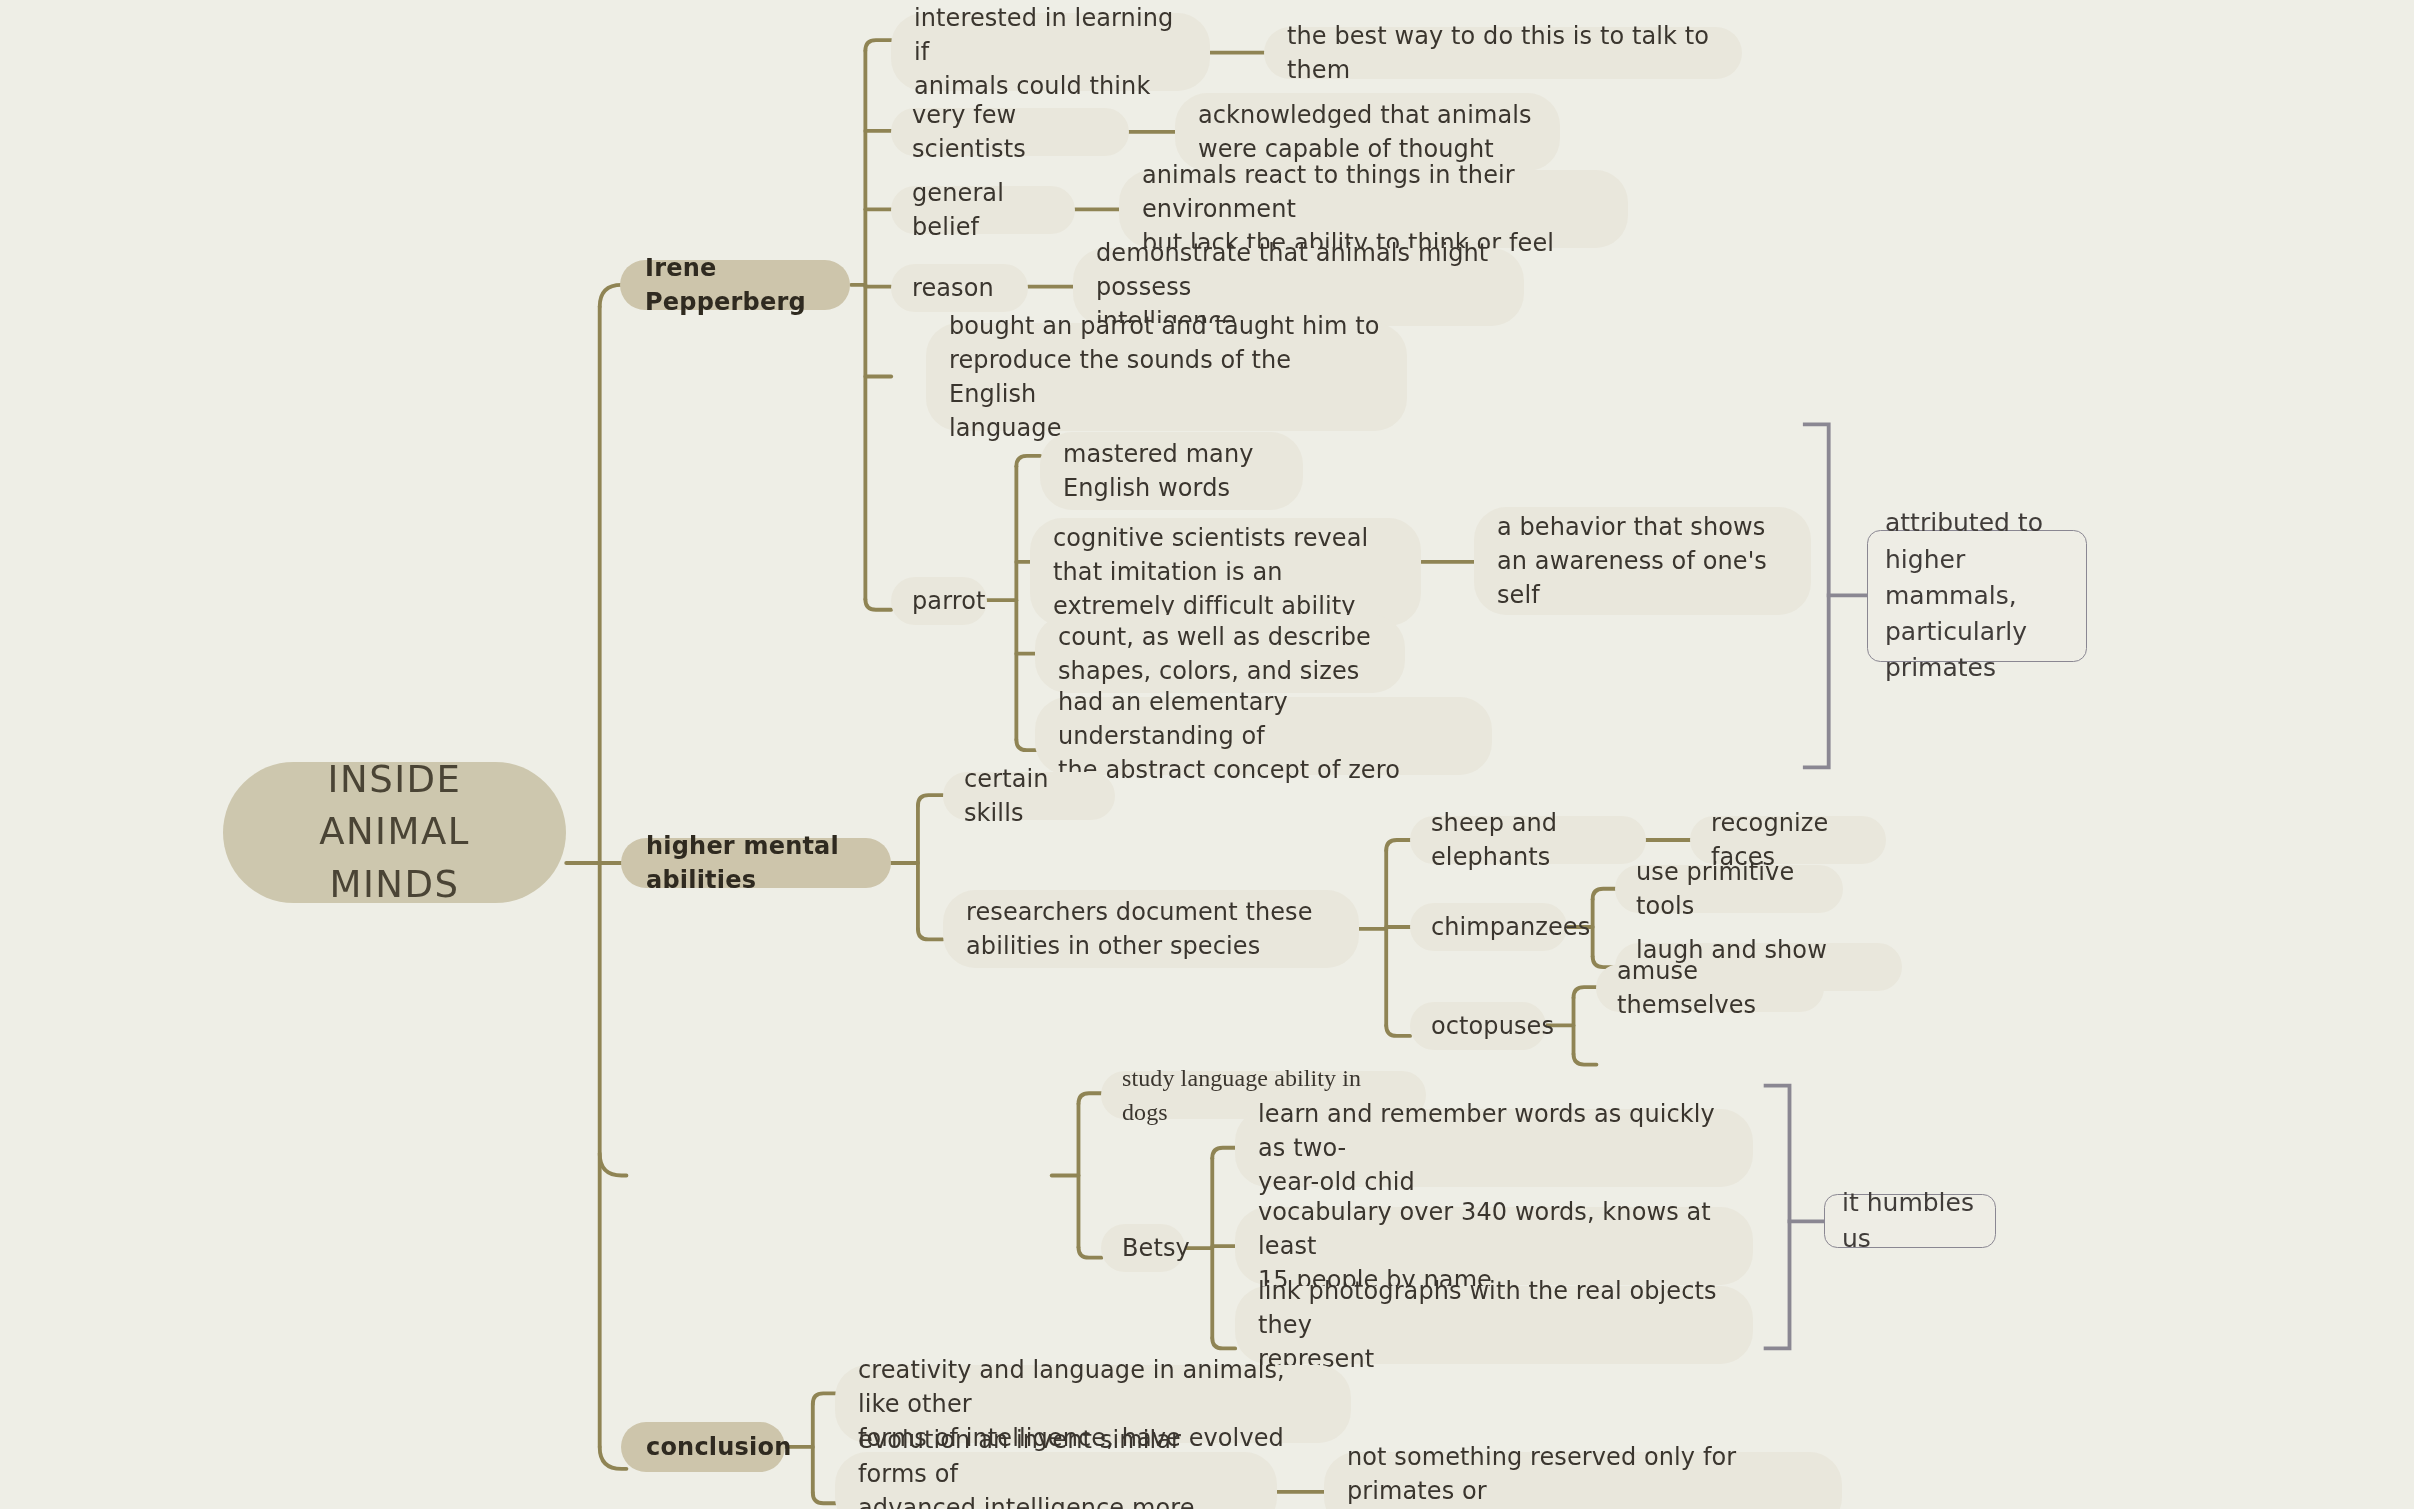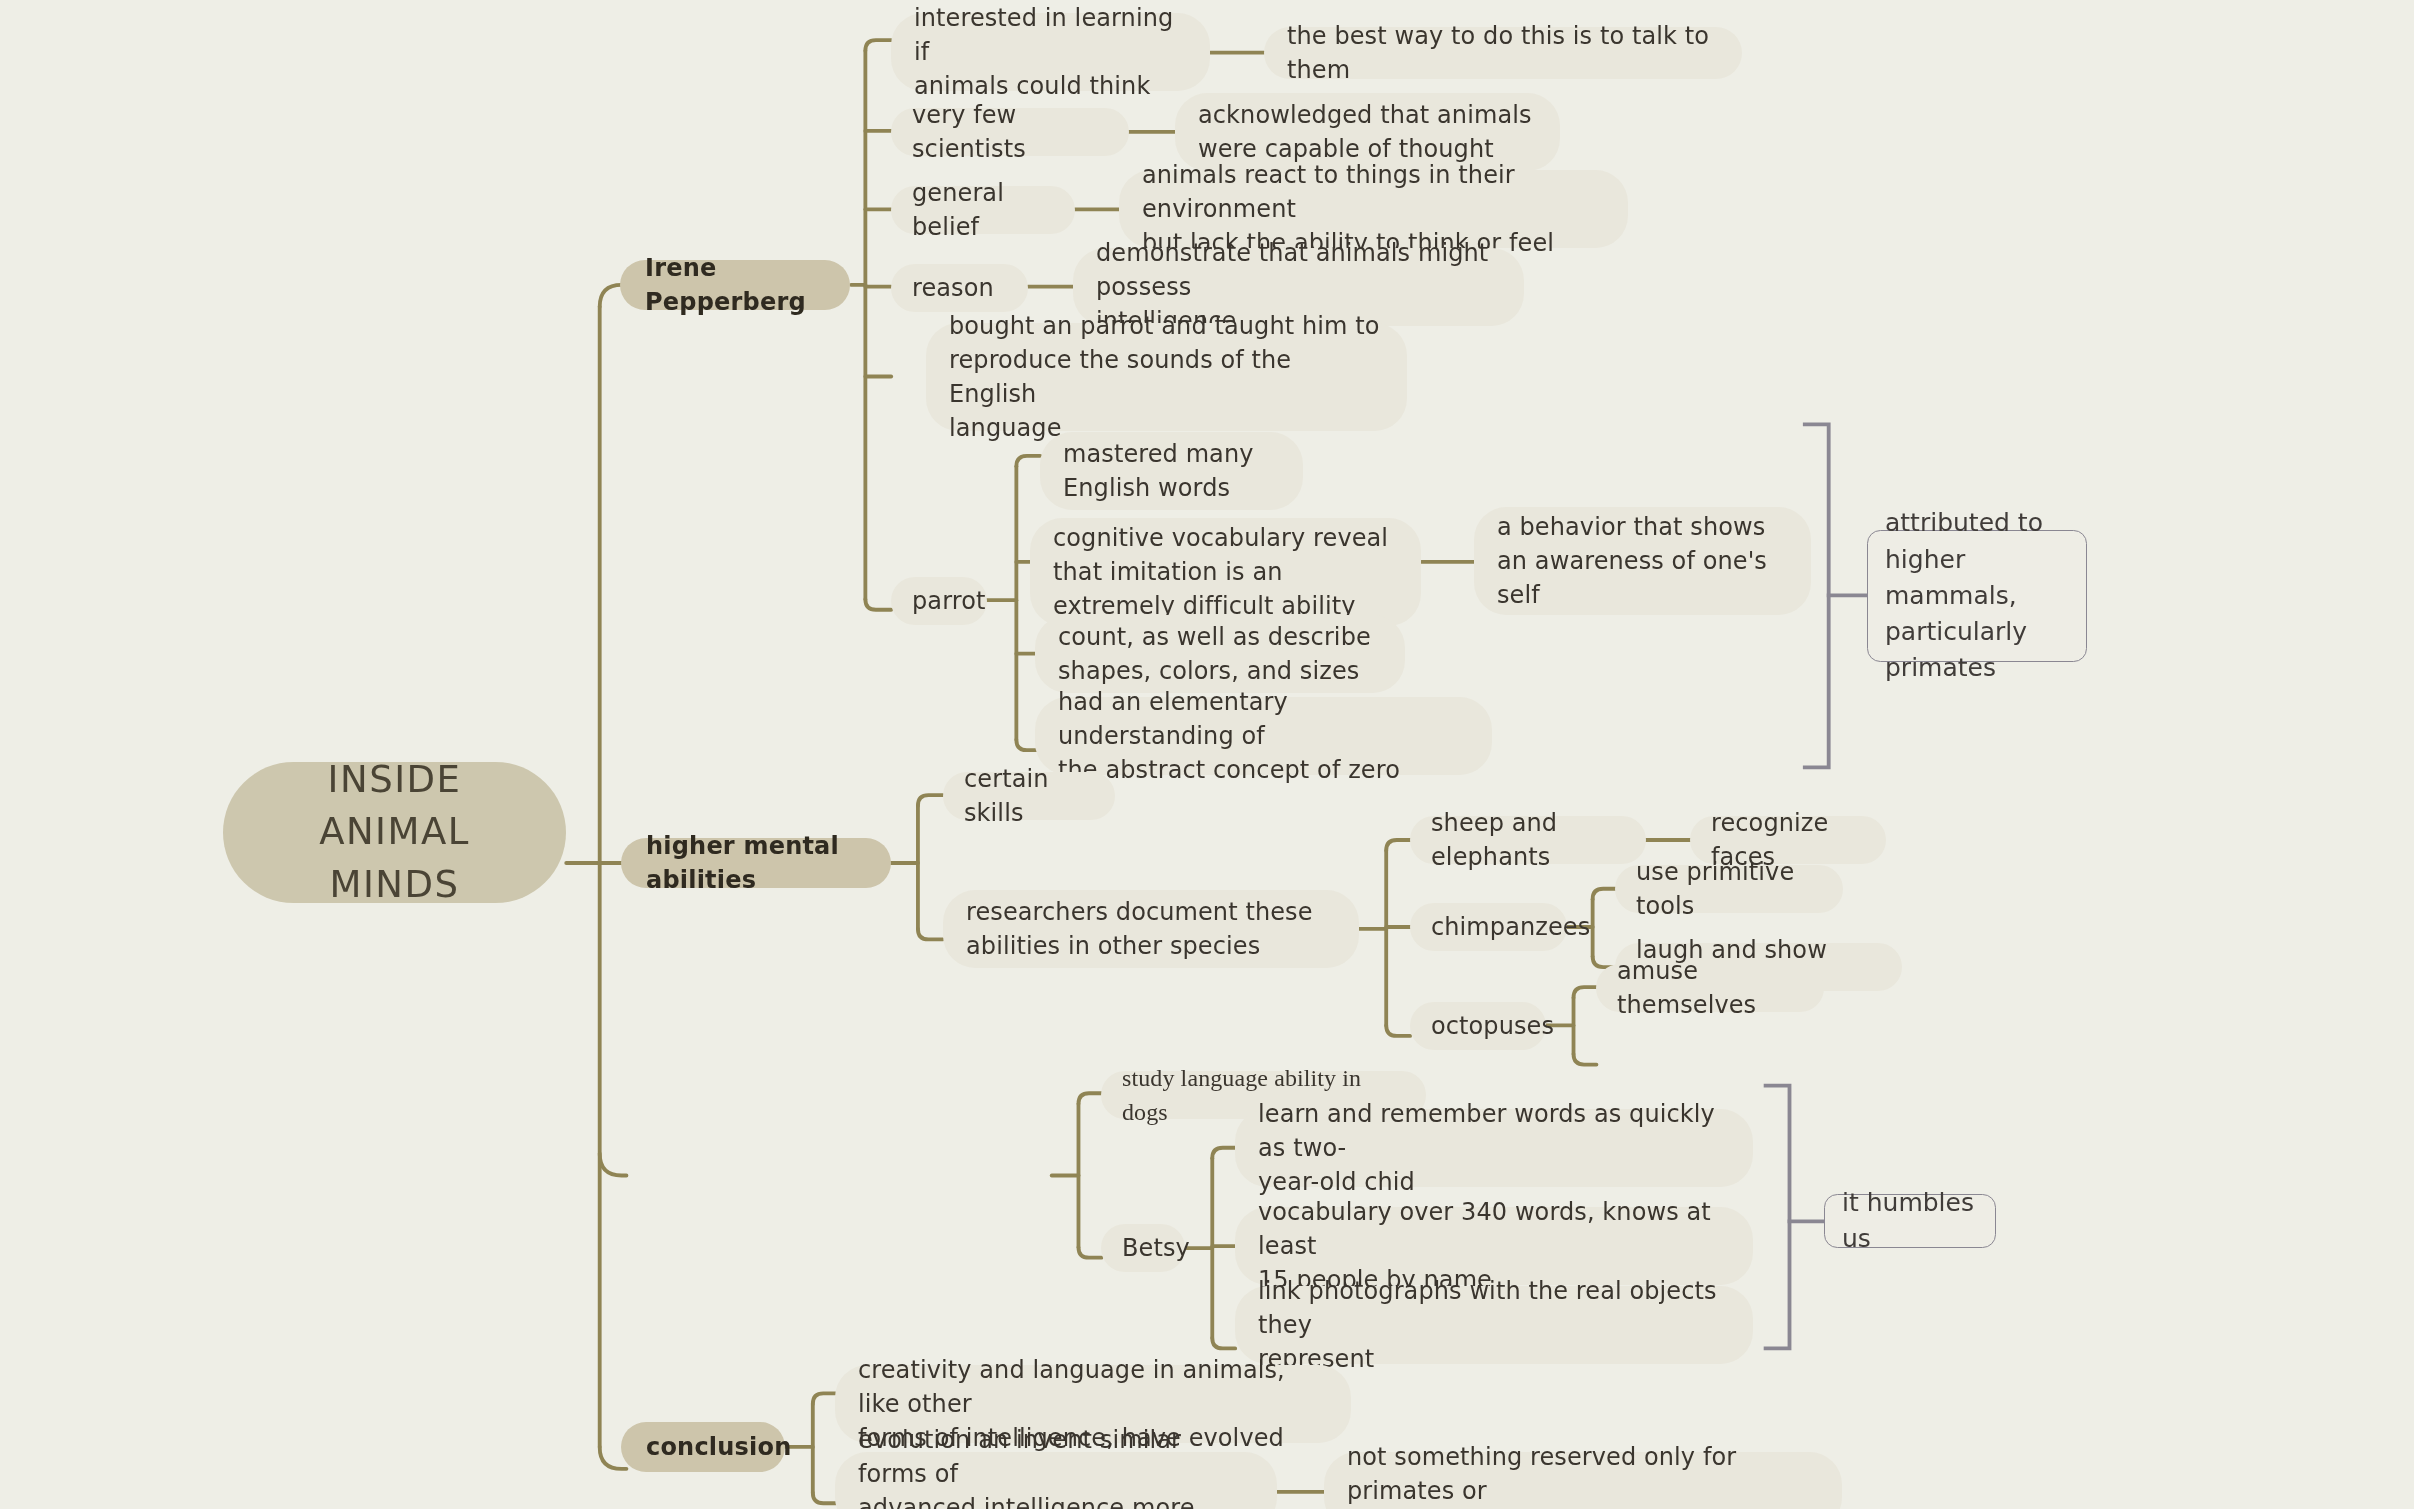--- a/index.html
+++ b/index.html
@@ -226,21 +226,21 @@
   <div class="node lvl2 tight" style="left:891px;top:577px;width:96px;height:48px;">
     <span>parrot</span>
   </div>
 
   <div class="node lvl2" style="left:1040px;top:432px;width:263px;height:78px;">
     <span>mastered many
 English words</span>
   </div>
 
   <div class="node lvl2" style="left:1030px;top:518px;width:391px;height:108px;">
-    <span>cognitive vocabulary reveal
+    <span>cognitive scientists reveal
 that imitation is an
 extremely difficult ability</span>
   </div>
 
   <div class="node lvl2 sans-geo" style="left:1474px;top:507px;width:337px;height:108px;">
     <span>a behavior that shows
 an awareness of one's
 self</span>
   </div>
 

